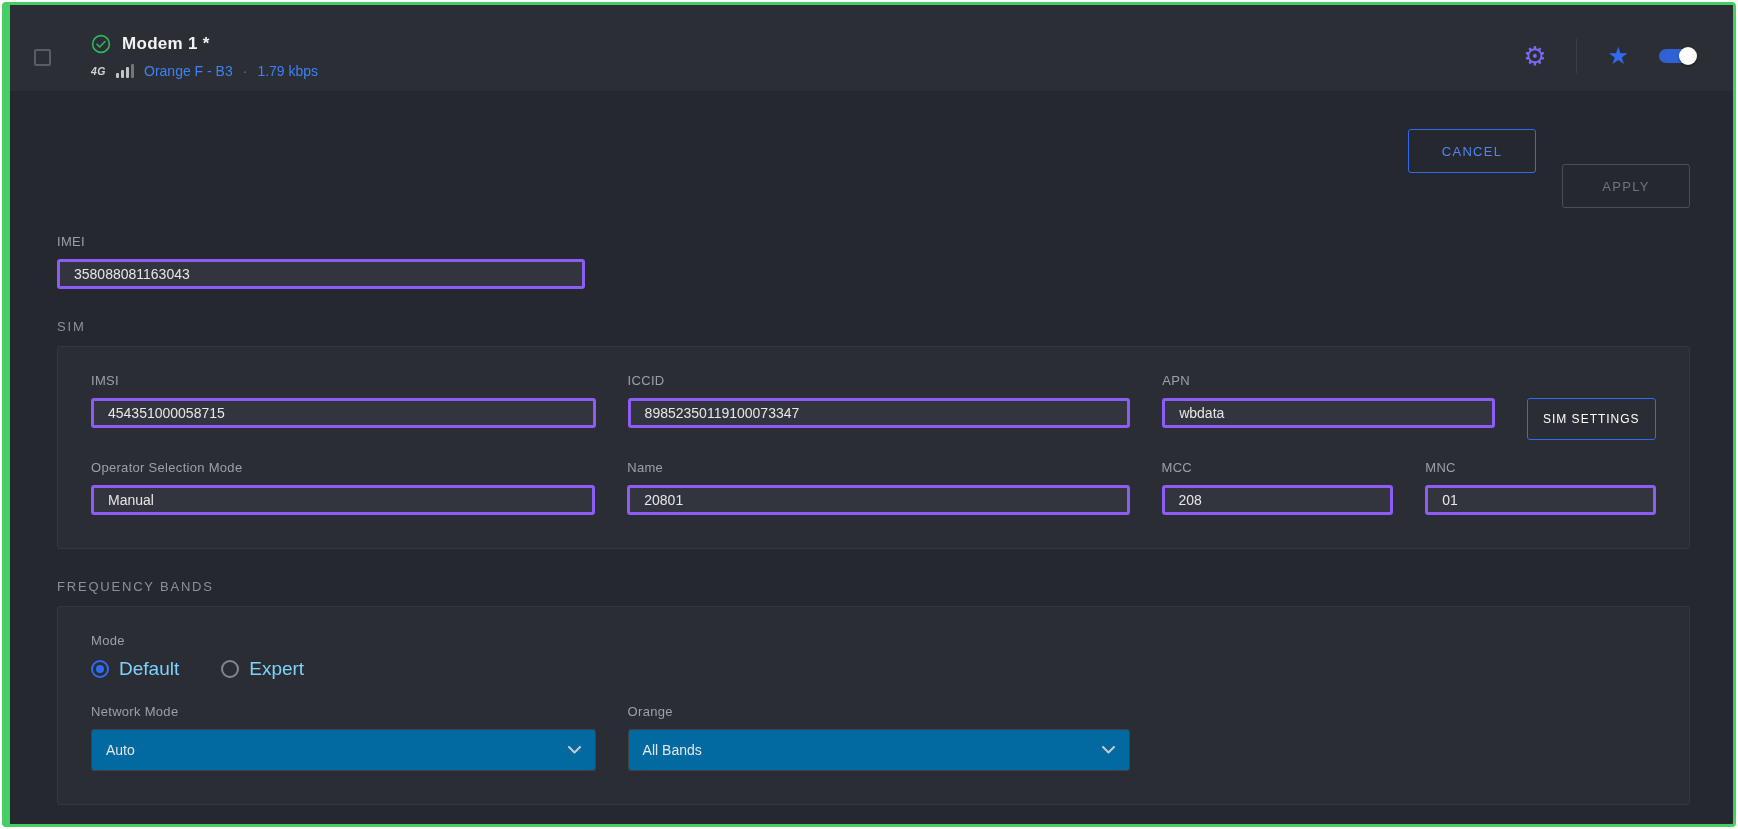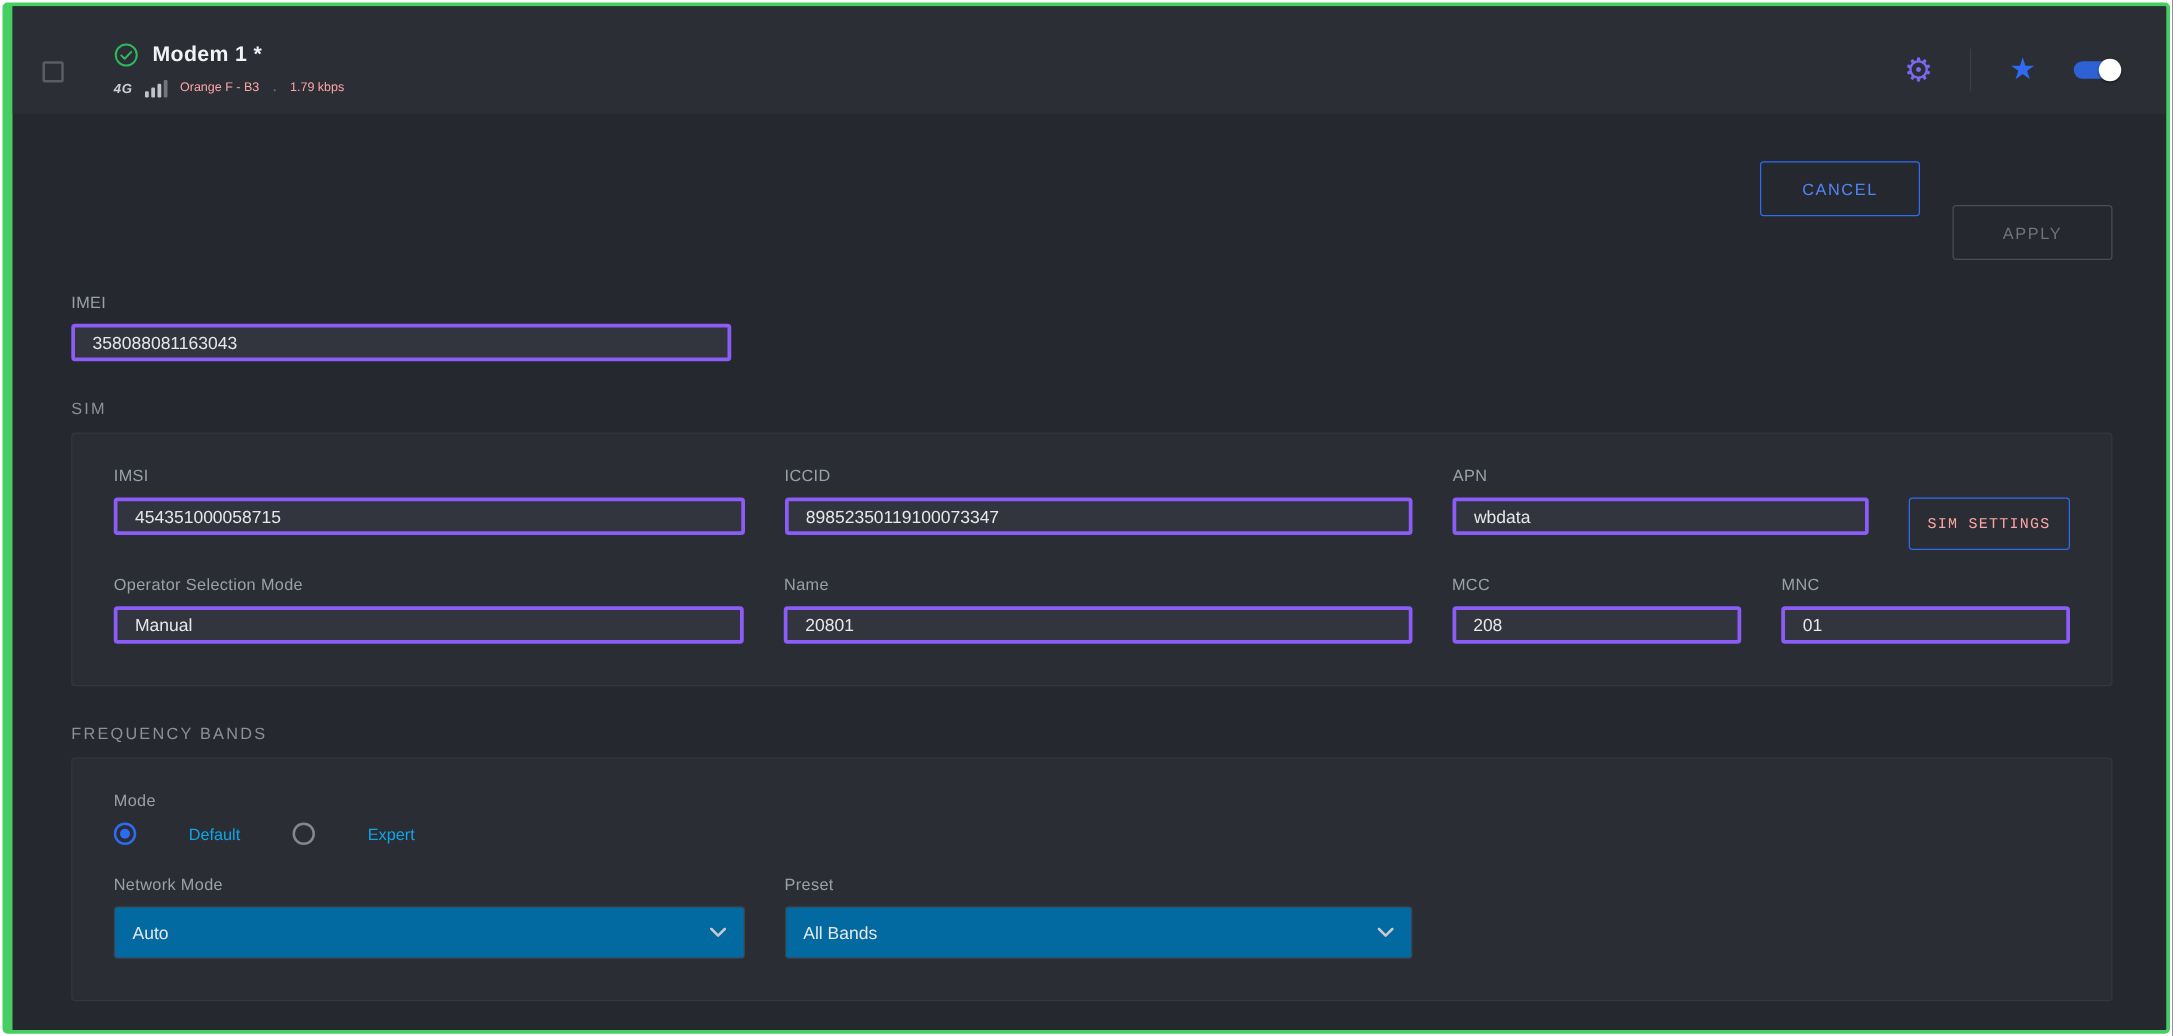--- a/index.html
+++ b/index.html
@@ -38,21 +38,21 @@
   .title-row { display: flex; align-items: center; gap: 11px; }
   .page-title { font-size: 17px; font-weight: bold; color: #f2f3f5; letter-spacing: 0.3px; }
   .sub-row { display: flex; align-items: center; gap: 10px; }
   .net-type { font-size: 10.5px; font-weight: bold; color: #d0d1d4; letter-spacing: 0.5px; font-style: italic; }
   .signal { display: flex; align-items: flex-end; gap: 2px; height: 14px; }
   .signal i { display: block; width: 3px; background: #c2c4c8; border-radius: 1px; }
   .signal i.b1 { height: 5px; }
   .signal i.b2 { height: 8px; }
   .signal i.b3 { height: 11px; }
   .signal i.b4 { height: 14px; background: #72757c; }
-  .operator, .bitrate { font-size: 10px; color: #fca5a5; }
+  .operator, .bitrate { font-size: 14px; color: #3b82f6; }
   .sep-dot { color: #6f7278; font-size: 14px; }
   .header-actions { margin-left: auto; display: flex; align-items: center; gap: 30px; }
   .gear { font-size: 26px; color: #7b68ee; line-height: 1; cursor: pointer; }
   .vdivider { width: 1px; height: 34px; background: #3c3f47; }
   .star { font-size: 24px; color: #2f6bf0; line-height: 1; cursor: pointer; }
   .toggle { position: relative; width: 38px; height: 18px; cursor: pointer; }
   .toggle .track {
     position: absolute; left: 0; top: 2px;
     width: 34px; height: 14px; border-radius: 7px;
     background: #2f6bf0; opacity: 0.85;
@@ -95,26 +95,26 @@
     border: 1px solid #34373e;
     border-radius: 3px;
     padding: 26px 33px 33px;
   }
   .grid-r1 { display: grid; grid-template-columns: 507fr 505fr 334fr 130fr; column-gap: 32px; }
   .grid-r2 { display: grid; grid-template-columns: 507fr 505fr 233fr 232fr; column-gap: 32px; margin-top: 20px; }
   .grid-sel { display: grid; grid-template-columns: 507fr 505fr 334fr 130fr; column-gap: 32px; margin-top: 24px; }
   .btn-sim {
     width: 100%; height: 42px;
     background: transparent; border: 1px solid #2f6bf0; border-radius: 3px;
-    color: #fca5a5; font-family: Liberation Mono, monospace; font-size: 12px; font-weight: 500;
+    color: #ffffff; font-family: Liberation Sans, sans-serif; font-size: 12px; font-weight: 500;
     letter-spacing: 1px; cursor: pointer;
   }
   .radio-row { display: flex; align-items: center; gap: 42px; margin-top: 4px; }
   .radio { display: flex; align-items: center; gap: 10px; cursor: pointer; }
-  .radio-label { font-size: 13px; color: #0ea5e9; margin-left: 32px; }
+  .radio-label { font-size: 19px; color: #7dd3fc; }
   .radio-circle {
     width: 18px; height: 18px; border-radius: 50%;
     border: 2px solid #84878e;
     display: flex; align-items: center; justify-content: center;
   }
   .radio-circle.selected { border-color: #2f6bf0; }
   .radio-dot { width: 8px; height: 8px; border-radius: 50%; background: #2f6bf0; }
   .select {
     height: 42px;
     background: #0369a1; border: 1px solid #3e4149; border-radius: 3px;
@@ -238,21 +238,21 @@
         <div class="field">
           <label>Network Mode</label>
           <div class="select">
             <span>Auto</span>
             <svg class="chev" width="13" height="8" viewBox="0 0 13 8">
               <path d="M1 1 L6.5 6.5 L12 1" fill="none" stroke="#c8c9cc" stroke-width="2" stroke-linecap="round" stroke-linejoin="round"></path>
             </svg>
           </div>
         </div>
         <div class="field">
-          <label>Preset</label>
+          <label>Orange</label>
           <div class="select">
             <span>All Bands</span>
             <svg class="chev" width="13" height="8" viewBox="0 0 13 8">
               <path d="M1 1 L6.5 6.5 L12 1" fill="none" stroke="#c8c9cc" stroke-width="2" stroke-linecap="round" stroke-linejoin="round"></path>
             </svg>
           </div>
         </div>
         <div></div>
         <div></div>
       </div>

